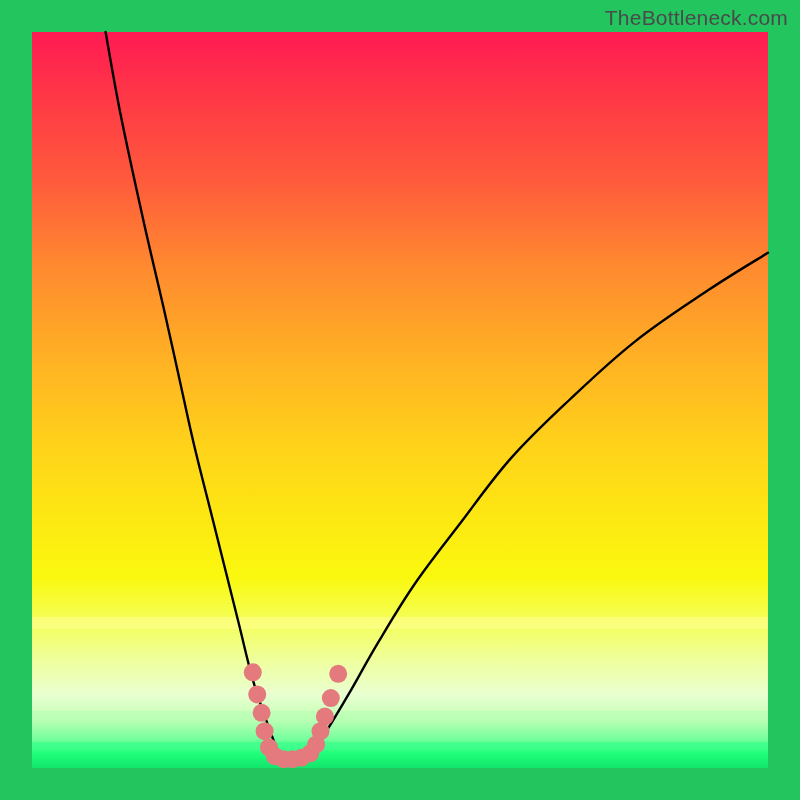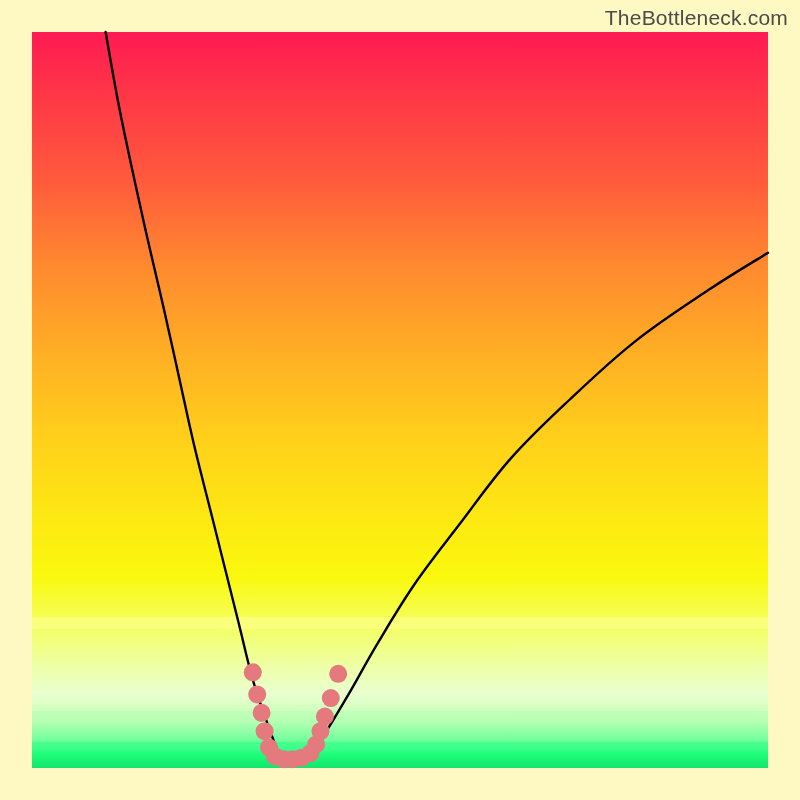--- a/index.html
+++ b/index.html
@@ -8,21 +8,21 @@
     width: 800px;
     height: 800px;
     background: #000;
     overflow: hidden;
     font-family: Arial, Helvetica, sans-serif;
   }
   .stage {
     position: relative;
     width: 800px;
     height: 800px;
-    background: #fef9c3;
+    background: #22c55e;
   }
   .plot-area {
     position: absolute;
     left: 32px;
     top: 32px;
     width: 736px;
     height: 736px;
   }
   .gradient-bg {
     position: absolute;

